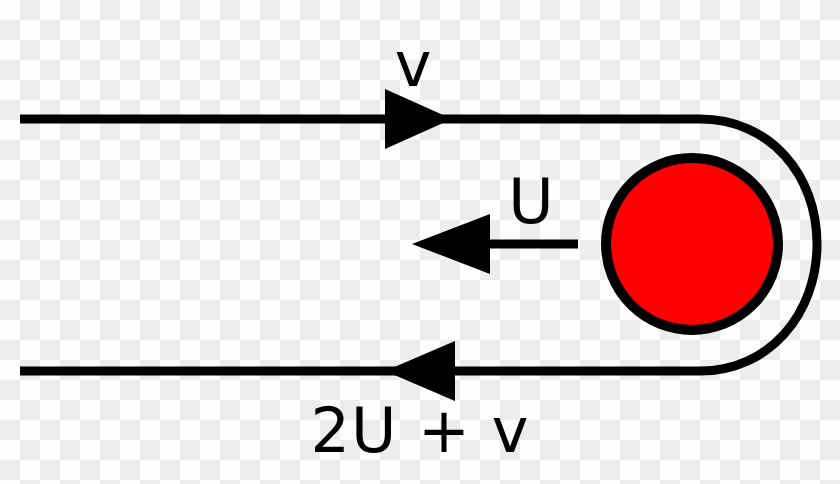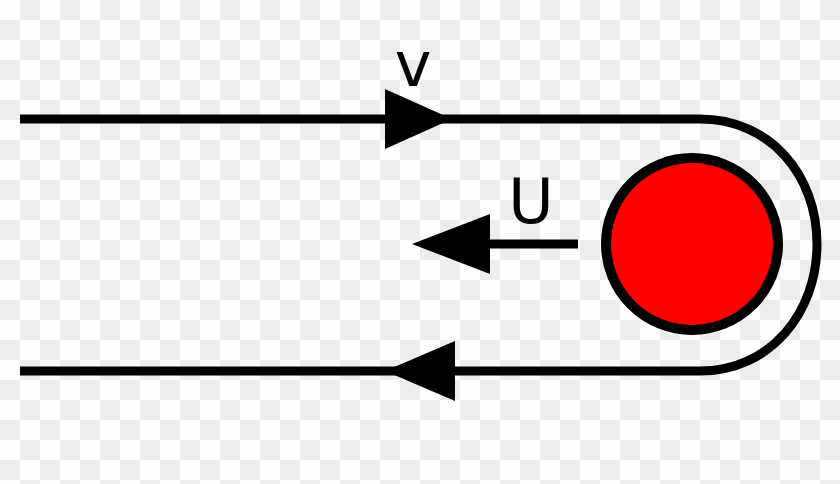--- a/index.html
+++ b/index.html
@@ -80,14 +80,15 @@
 
     <polygon points="385,371 455,341 455,401" fill="#000000"></polygon>
 
     <circle cx="692" cy="244" r="86" fill="#FF0000" stroke="#000000" stroke-width="10"></circle>
   </svg>
 
   <div class="lbl" id="label-v-top">v</div>
 
   <div class="lbl" id="label-u-mid">U</div>
 
+  <div class="lbl" id="label-bottom-expr">2U + v</div>
 
 </div>
 
 </body></html>

